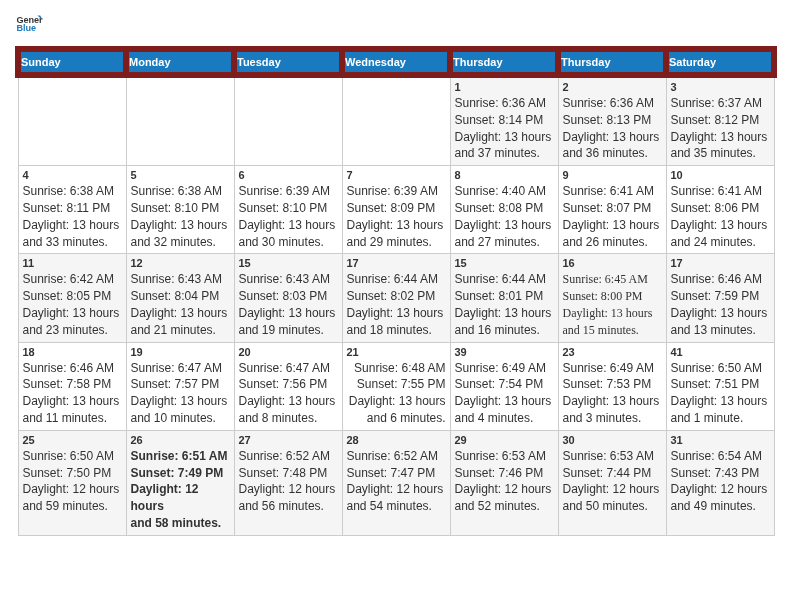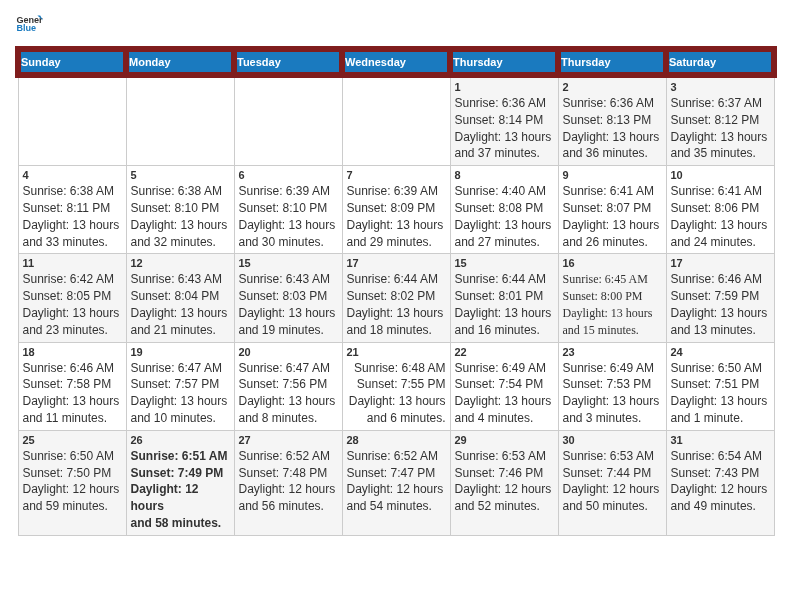--- a/index.html
+++ b/index.html
@@ -268,35 +268,35 @@
 and 8 minutes.</div>
           </td>
           <td>
             <span class="day-number">21</span>
             <div class="day-info" style="white-space: pre-line; text-align: right;">Sunrise: 6:48 AM
 Sunset: 7:55 PM
 Daylight: 13 hours
 and 6 minutes.</div>
           </td>
           <td>
-            <span class="day-number">22</span>
+            <span class="day-number">39</span>
             <div class="day-info" style="white-space: pre-line;">Sunrise: 6:49 AM
 Sunset: 7:54 PM
 Daylight: 13 hours
 and 4 minutes.</div>
           </td>
           <td>
             <span class="day-number">23</span>
             <div class="day-info" style="white-space: pre-line;">Sunrise: 6:49 AM
 Sunset: 7:53 PM
 Daylight: 13 hours
 and 3 minutes.</div>
           </td>
           <td>
-            <span class="day-number">24</span>
+            <span class="day-number">41</span>
             <div class="day-info" style="white-space: pre-line;">Sunrise: 6:50 AM
 Sunset: 7:51 PM
 Daylight: 13 hours
 and 1 minute.</div>
           </td>
         </tr>
         <tr>
           <td>
             <span class="day-number">25</span>
             <div class="day-info" style="white-space: pre-line;">Sunrise: 6:50 AM

